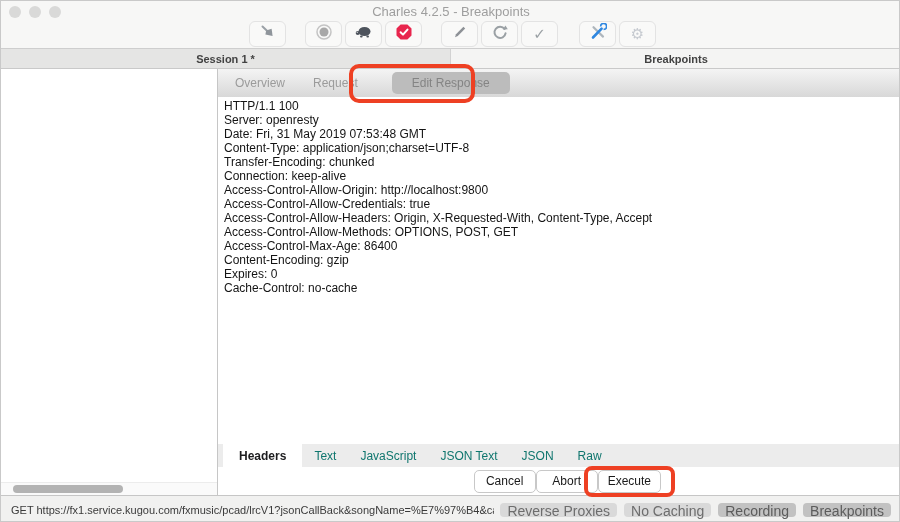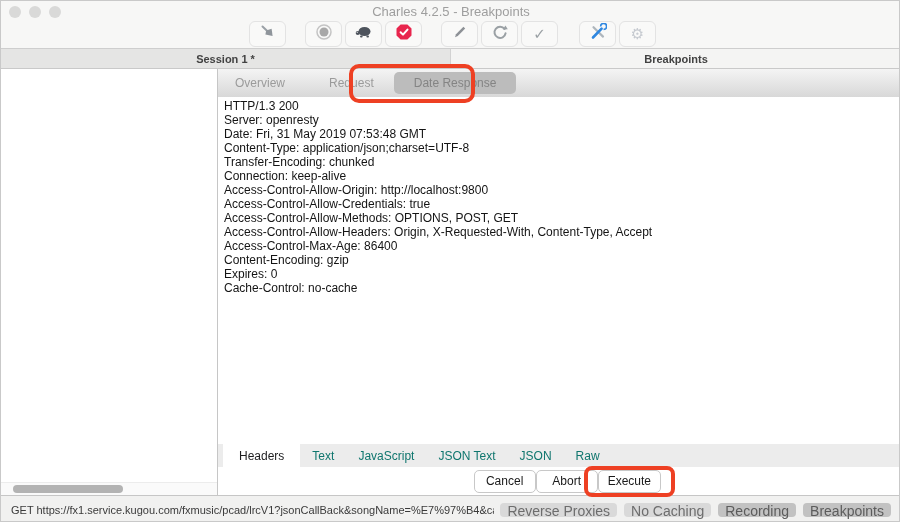--- a/index.html
+++ b/index.html
@@ -36,32 +36,32 @@
              border-right:1px solid #c6c6c6;box-sizing:border-box;}
   .hscroll{position:absolute;left:0;bottom:0;width:216px;height:13px;background:#fafafa;
            border-top:1px solid #ececec;box-sizing:border-box;}
   .hthumb{position:absolute;left:12px;top:2px;width:110px;height:8px;border-radius:4px;background:#b3b3b3;}
   
   .rightpanel{position:absolute;left:217px;top:68px;width:683px;height:426px;background:#fff;}
   .subtabs{position:absolute;left:0;top:0;width:683px;height:28px;
            background:linear-gradient(#f4f4f4,#d8d8d8);display:flex;align-items:center;
            padding-left:11px;box-sizing:border-box;}
   .subtab{font-size:12px;color:#9b9b9b;padding:0 6px;}
-  .subtab.ov{margin-right:32px;}
-  .subtab.rq{margin-right:14px;}
+  .subtab.ov{margin-right:16px;}
+  .subtab.rq{margin-right:28px;}
   .subtab.selected{background:#bcbcbc;color:#848484;border-radius:5px;height:22px;line-height:22px;
                    padding:0 20px;}
   .respcontent{position:absolute;left:0;top:28px;width:683px;height:347px;background:#fff;
                padding:2px 0 0 6px;box-sizing:border-box;}
   .hline{font-size:12px;line-height:14px;color:#141414;white-space:pre;}
   
   .viewtabs{position:absolute;left:0;top:375px;width:683px;height:23px;background:#ececec;
             display:flex;align-items:stretch;padding-left:5px;box-sizing:border-box;}
   .viewtab{font-size:12px;color:#0f766e;padding:0 12px;display:flex;align-items:center;}
-  .viewtab.selected{background:#fff;color:#1d1d1f;padding:0 16px;}
+  .viewtab.selected{background:#fff;color:#1d1d1f;padding:0 16px;font-weight:bold;}
   
   .buttonrow{position:absolute;left:0;top:398px;width:683px;height:28px;background:#fff;
              display:flex;align-items:center;justify-content:flex-end;
              padding-right:240px;box-sizing:border-box;}
   .pushbtn{height:23px;min-width:62px;padding:0 9px;border:1px solid #c8c8c8;border-radius:5px;
            background:#fff;font-size:12px;color:#1a1a1a;display:flex;align-items:center;justify-content:center;
            box-sizing:border-box;font-family:inherit;}
   
   .statusbar{position:absolute;left:0;top:494px;width:900px;height:28px;background:#f1f1f0;
              border-top:1px solid #c6c6c6;display:flex;align-items:center;padding:0 10px;box-sizing:border-box;}
@@ -171,34 +171,34 @@
     <div class="hscroll">
       <div class="hthumb"></div>
     </div>
   </div>
 
   <div class="rightpanel">
 
     <div class="subtabs">
       <span class="subtab ov">Overview</span>
       <span class="subtab rq">Request</span>
-      <span class="subtab selected">Date Response</span>
+      <span class="subtab selected">Edit Response</span>
     </div>
 
     <div class="respcontent">
-      <div class="hline">HTTP/1.3 200</div>
+      <div class="hline">HTTP/1.1 100</div>
       <div class="hline">Server: openresty</div>
       <div class="hline">Date: Fri, 31 May 2019 07:53:48 GMT</div>
       <div class="hline">Content-Type: application/json;charset=UTF-8</div>
       <div class="hline">Transfer-Encoding: chunked</div>
       <div class="hline">Connection: keep-alive</div>
       <div class="hline">Access-Control-Allow-Origin: http://localhost:9800</div>
       <div class="hline">Access-Control-Allow-Credentials: true</div>
+      <div class="hline">Access-Control-Allow-Headers: Origin, X-Requested-With, Content-Type, Accept</div>
       <div class="hline">Access-Control-Allow-Methods: OPTIONS, POST, GET</div>
-      <div class="hline">Access-Control-Allow-Headers: Origin, X-Requested-With, Content-Type, Accept</div>
       <div class="hline">Access-Control-Max-Age: 86400</div>
       <div class="hline">Content-Encoding: gzip</div>
       <div class="hline">Expires: 0</div>
       <div class="hline">Cache-Control: no-cache</div>
     </div>
 
     <div class="viewtabs">
       <span class="viewtab selected">Headers</span>
       <span class="viewtab">Text</span>
       <span class="viewtab">JavaScript</span>

